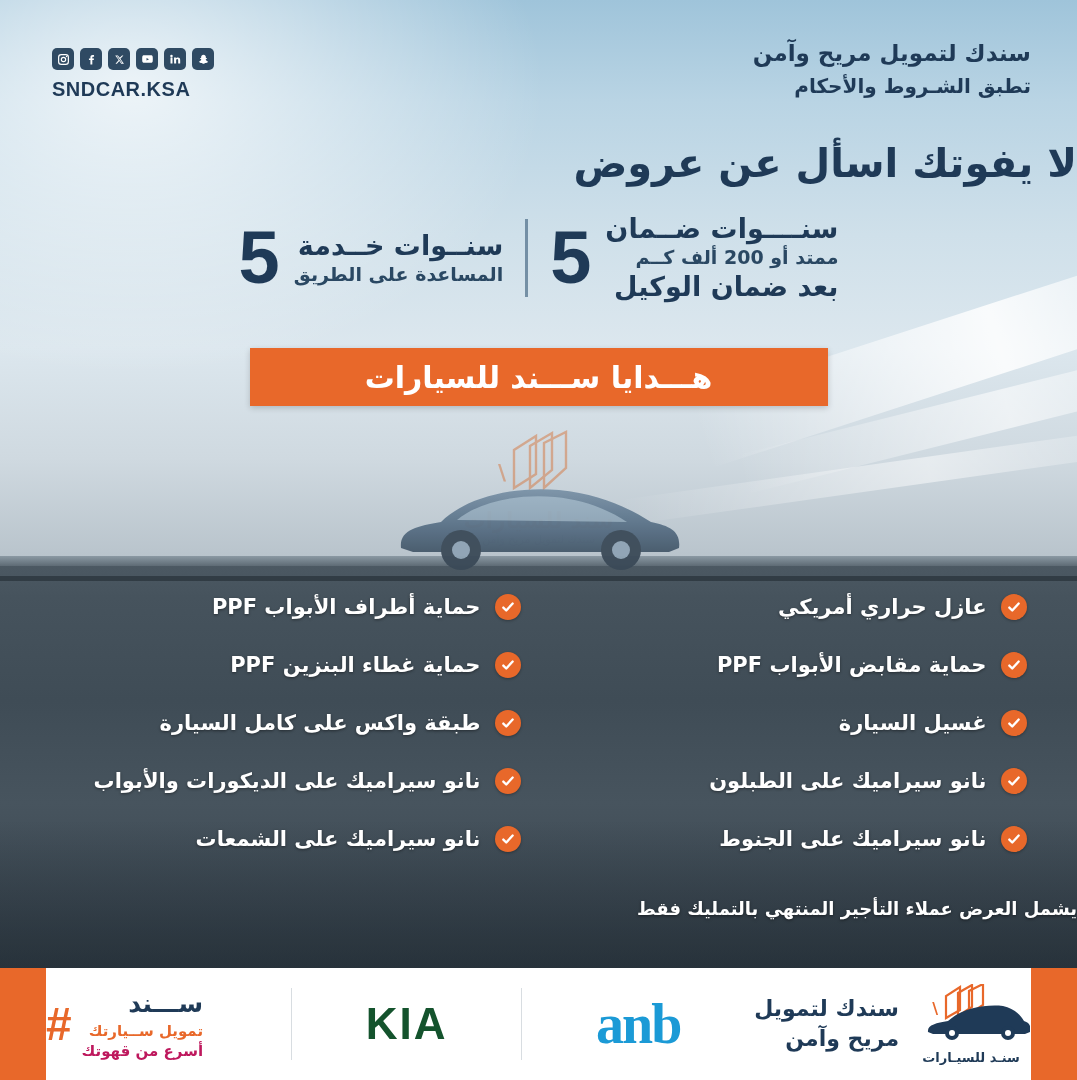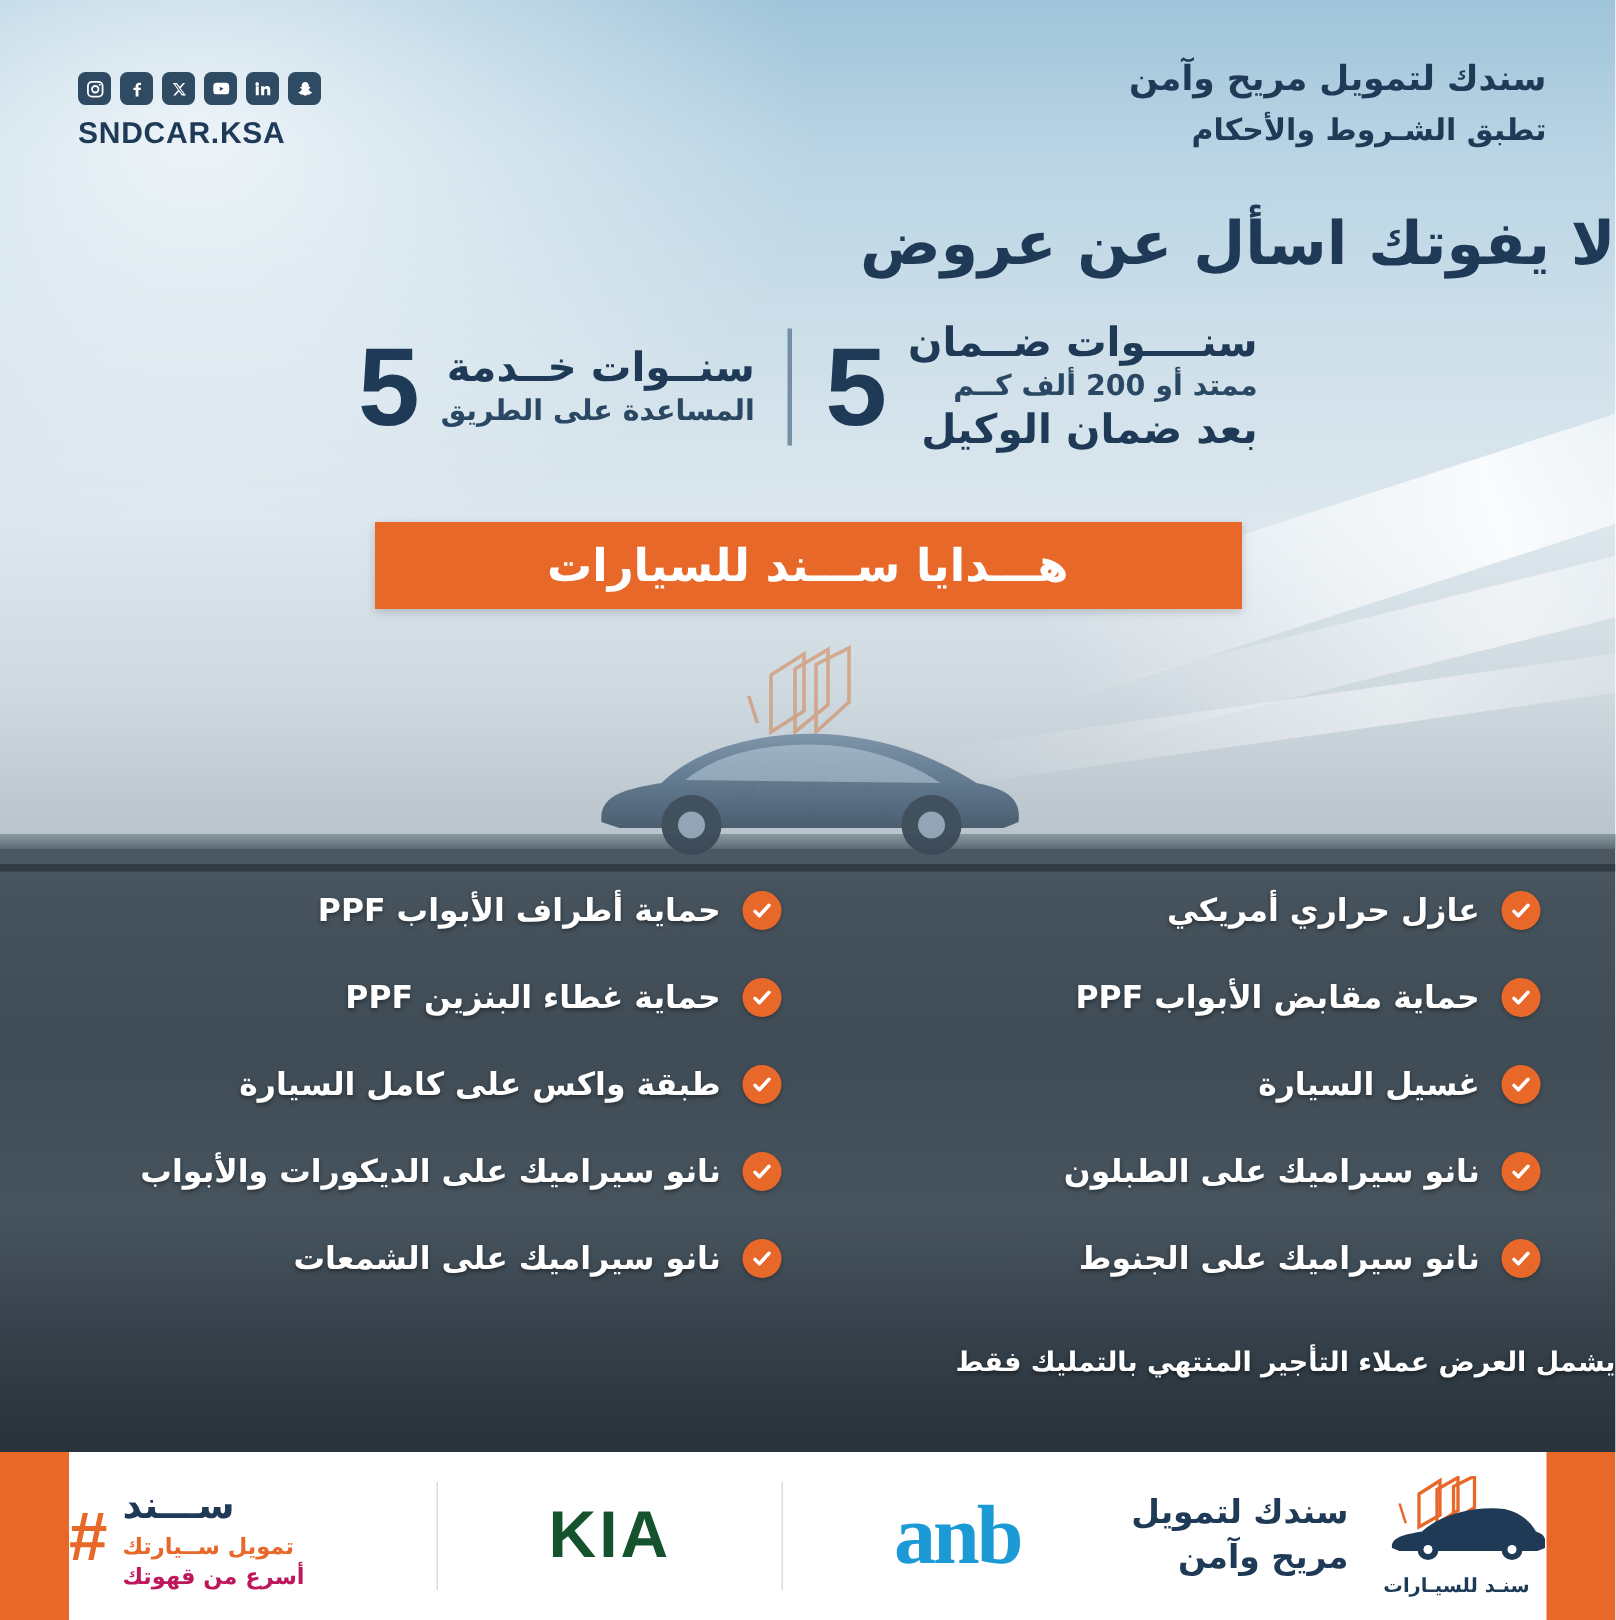--- a/index.html
+++ b/index.html
@@ -168,21 +168,21 @@
     position:absolute;left:46px;right:46px;top:0;height:112px;
     display:flex;align-items:center;justify-content:space-between;
   }
   .f-sand{
     display:flex;align-items:center;gap:10px;padding-right:14px;direction:rtl;
   }
   .f-sand .hash{
     color:#e8682a;font-size:46px;font-weight:bold;line-height:1;
     font-family:"Liberation Sans", sans-serif;
   }
-  .f-sand .lines{text-align:left;line-height:1.35;}
+  .f-sand .lines{text-align:right;line-height:1.35;}
   .f-sand .l1{color:#1f3a57;font-size:25px;font-weight:bold;letter-spacing:2px;}
   .f-sand .l2{color:#e8682a;font-size:15px;font-weight:bold;}
   .f-sand .l3{color:#be185d;font-size:15px;font-weight:bold;}
   .f-sep{width:1px;height:72px;background:#d8dde1;}
   .kia{
     color:#14532d;font-size:44px;font-weight:bold;letter-spacing:2px;
     font-family:"Liberation Sans", sans-serif;direction:ltr;
   }
   .anb{
     color:#1b9ad6;font-size:56px;font-weight:bold;letter-spacing:-2px;

